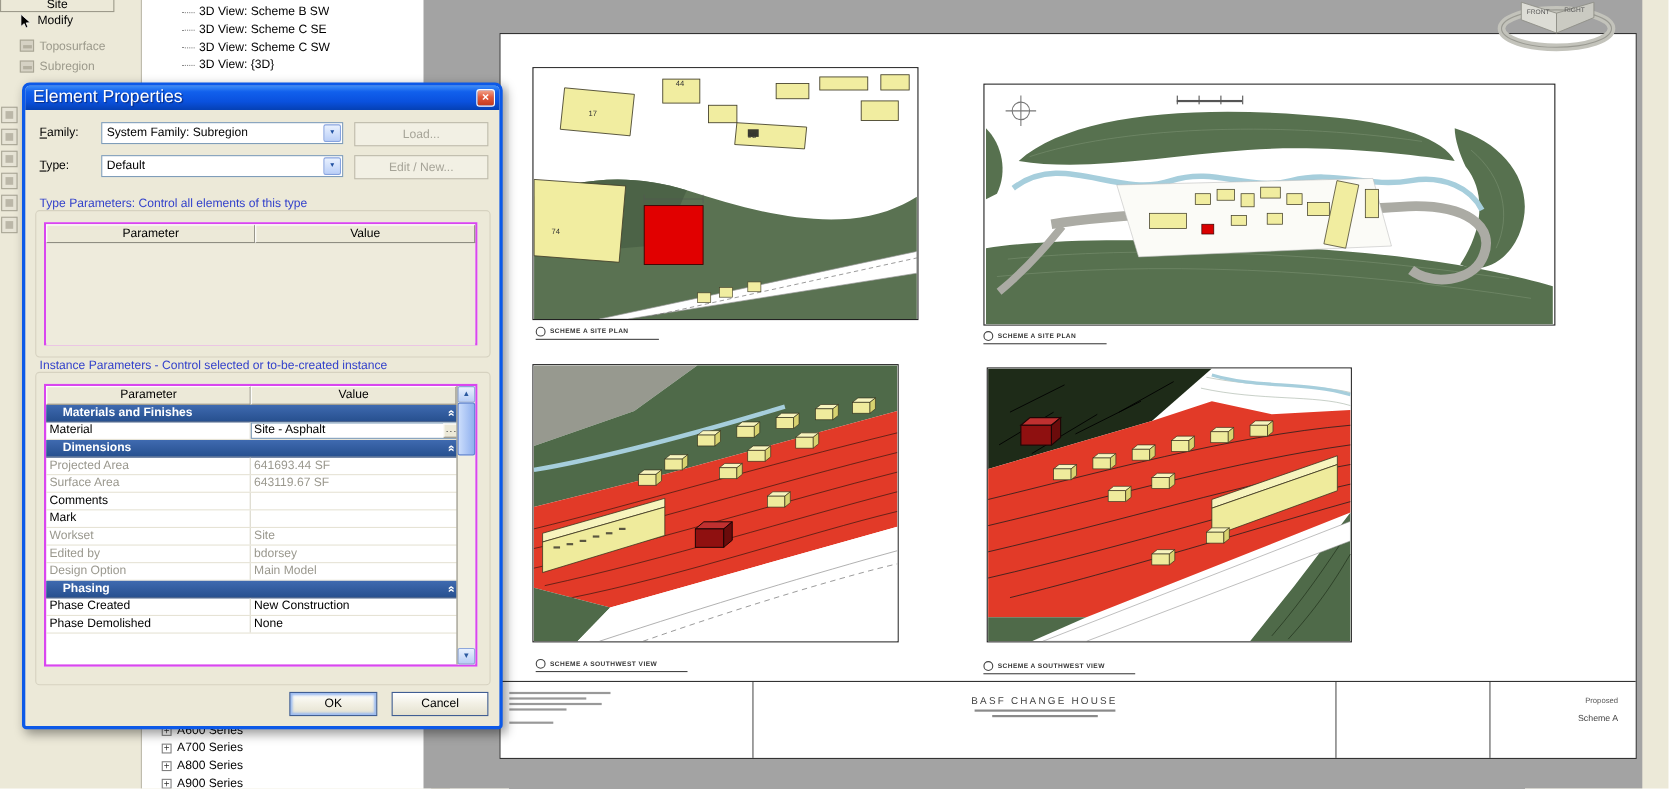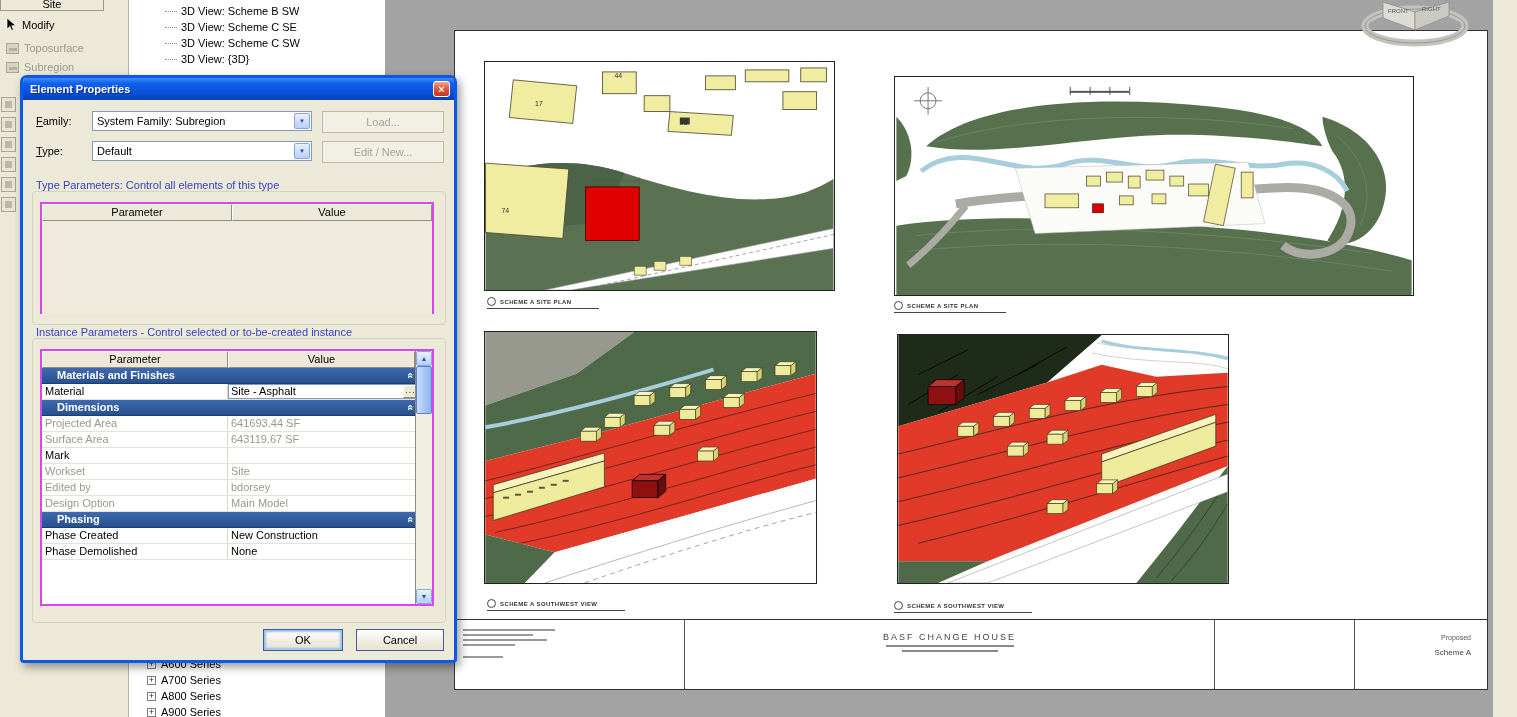--- a/index.html
+++ b/index.html
@@ -3,21 +3,21 @@
 <meta charset="utf-8">
 <style>
   *{margin:0;padding:0;box-sizing:border-box}
   html,body{background:#fff}
   body{font-family:"Liberation Sans",sans-serif;font-size:11px;color:#000}
   .root{position:relative;width:1517px;height:717px;overflow:hidden;background:#ECE9D8}
   .abs{position:absolute}
 
   
   .panel-header{left:0;top:-2px;width:104px;height:13px;background:#ECE9D8;border:1px solid #9D9A8B;text-align:center;font-size:11px;line-height:11px}
-  .tool-row{left:0;width:104px;height:18px;display:flex;align-items:flex-end;gap:5px;padding-left:6px}
+  .tool-row{left:0;width:104px;height:18px;display:flex;align-items:flex-start;gap:5px;padding-left:18px}
   .tool-row.dim{color:#9C9A8C}
   .tool-icon{width:13px;height:11px;background:#D6D2C4;border:1px solid #A9A695;position:relative}
   .tool-icon::after{content:"";position:absolute;left:2px;top:4px;width:8px;height:3px;background:#B4B0A0}
   .mini-icon{width:15px;height:15px;background:#E7E4D6;border:1px solid #A9A695;margin:5px 0;position:relative}
   .mini-icon::after{content:"";position:absolute;left:3px;top:3px;width:7px;height:7px;background:#BBB7A8}
   .icon-strip{left:1px;top:92px;width:18px}
 
   
   .tree-panel{left:128px;top:0;width:264px;height:717px;background:#fff;border-left:1px solid #B8B5A5}
   .tree-top{position:absolute;left:0;top:3px;right:0}
@@ -50,21 +50,21 @@
   .tb-cbar{height:2px;background:#8a8a8a;margin:3px auto}
   .tb-status{flex:1;border-right:none;text-align:right;padding:14px 16px 0 0;color:#555}
   .tb-status-line{font-size:7px}
   .tb-scheme-line{font-size:8px;margin-top:7px;color:#444}
 
   
   .viewcube{position:absolute;right:8px;top:0;width:130px;height:50px}
 
   
   .dialog{position:absolute;left:20px;top:75px;width:437px;height:588px;background:#ECE9D8;border:3px solid #0C59E8;border-radius:7px 7px 4px 4px;box-shadow:3px 4px 10px rgba(0,0,0,.4);z-index:10}
-  .dlg-title{position:absolute;left:0;top:0;right:0;height:22px;border-radius:4px 4px 0 0;background:linear-gradient(180deg,#3C8CF8 0%,#1160EC 25%,#0A51DE 65%,#0540B4 100%);color:#fff;font-weight:bold;font-size:11px;line-height:22px;padding-left:7px;text-shadow:1px 1px 1px #0a2c80}
+  .dlg-title{position:absolute;left:0;top:0;right:0;height:22px;border-radius:4px 4px 0 0;background:linear-gradient(180deg,#3C8CF8 0%,#1160EC 25%,#0A51DE 65%,#0540B4 100%);color:#fff;font-weight:normal;font-size:16px;line-height:22px;padding-left:7px;text-shadow:1px 1px 1px #0a2c80}
   .dlg-close{position:absolute;right:4px;top:3px;width:17px;height:16px;border:1px solid #fff;border-radius:3px;background:linear-gradient(#F1A68F,#E25A3C 45%,#C0391D);color:#fff;font-weight:bold;font-size:11px;line-height:14px;text-align:center}
   .dlg-label{position:absolute;font-size:11px;line-height:20px}
   .mnemonic::first-letter{text-decoration:underline}
   .combo{position:absolute;height:20px;background:#fff;border:1px solid #7F9DB9;display:flex;align-items:center;justify-content:space-between;padding-left:4px;font-size:11px}
   .combo-arrow{width:16px;height:16px;margin-right:1px;background:linear-gradient(#E9F1FE,#BACFF8);border:1px solid #86A3E0;border-radius:2px;color:#1E4FA0;font-size:6px;display:flex;align-items:center;justify-content:center;flex:none}
   .xpbtn{position:absolute;height:22px;background:linear-gradient(#FFFFFF,#F3F1E6 45%,#E4E1CF);border:1px solid #405E93;border-radius:0;font-size:11px;text-align:center;line-height:20px}
   .xpbtn.focus{box-shadow:inset 0 0 2px 2px #9DBCF0}
   .xpbtn.dim{color:#A6A498;border-color:#BDBAA9;background:#F2F0E4;box-shadow:none}
   .blue-caption{position:absolute;color:#3442CB;font-size:11px;white-space:nowrap}
   .groupbox{position:absolute;border:1px solid #D6D2C0;border-radius:4px}
@@ -454,20 +454,24 @@
           </div>
           <div class="prow pdisabled">
             <span class="pcell pname">Projected Area</span>
             <span class="pcell pval">641693.44 SF</span>
           </div>
           <div class="prow pdisabled">
             <span class="pcell pname">Surface Area</span>
             <span class="pcell pval">643119.67 SF</span>
           </div>
           <div class="prow">
+            <span class="pcell pname">Comments</span>
+            <span class="pcell pval"></span>
+          </div>
+          <div class="prow">
             <span class="pcell pname">Mark</span>
             <span class="pcell pval"></span>
           </div>
           <div class="prow pdisabled">
             <span class="pcell pname">Workset</span>
             <span class="pcell pval">Site</span>
           </div>
           <div class="prow pdisabled">
             <span class="pcell pname">Edited by</span>
             <span class="pcell pval">bdorsey</span>

